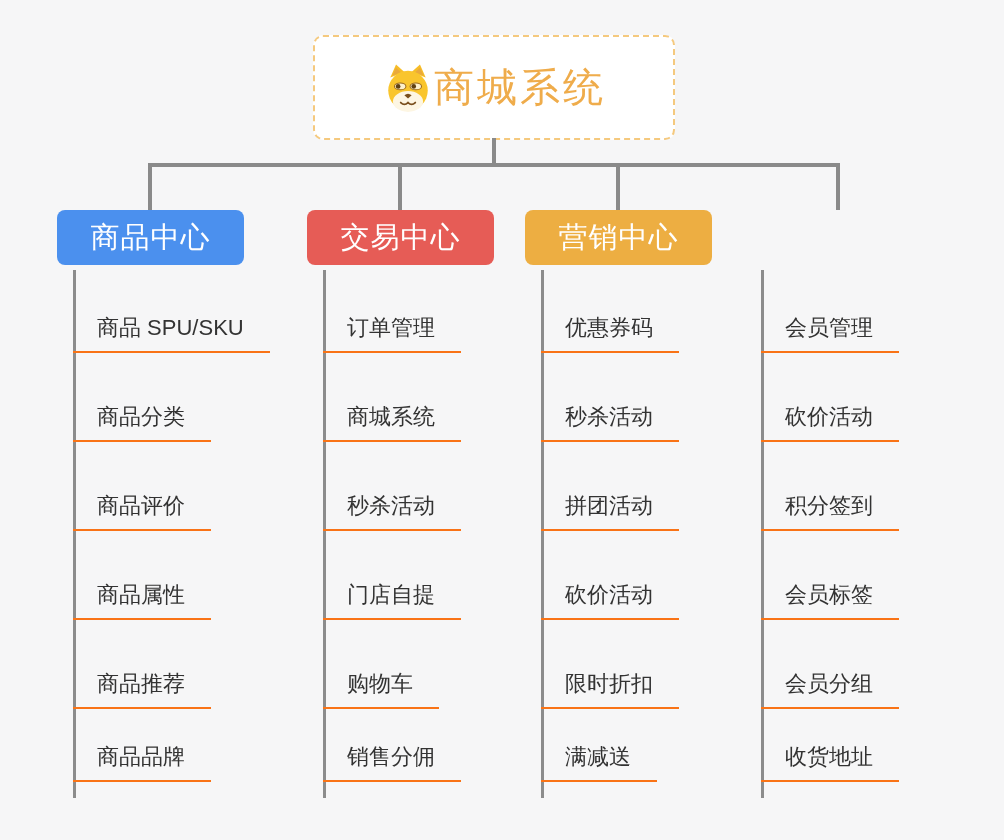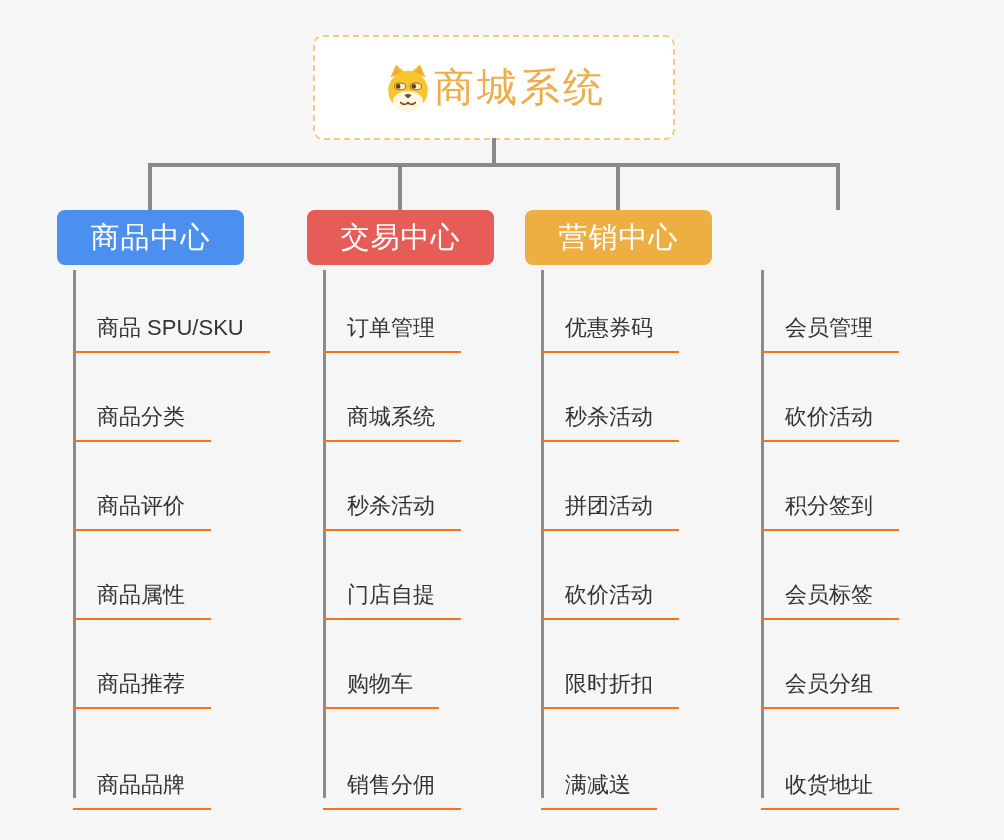--- a/index.html
+++ b/index.html
@@ -78,21 +78,21 @@
     padding: 0 26px 8px 24px;
     border-bottom: 2px solid #f97316;
     font-size: 22px;
     color: #333333;
   }
   .r-0 { top: 99px; }
   .r-1 { top: 188px; }
   .r-2 { top: 277px; }
   .r-3 { top: 366px; }
   .r-4 { top: 455px; }
-  .r-5 { top: 556px; }
+  .r-5 { top: 528px; }
 </style>
 </head>
 <body>
 
 <div id="canvas">
 
   <div class="root-node">
     <span class="root-icon">
       <svg width="52" height="52" viewBox="0 0 100 100">
         <polygon points="16,30 27,5 43,19" fill="#f7bd27"></polygon>

